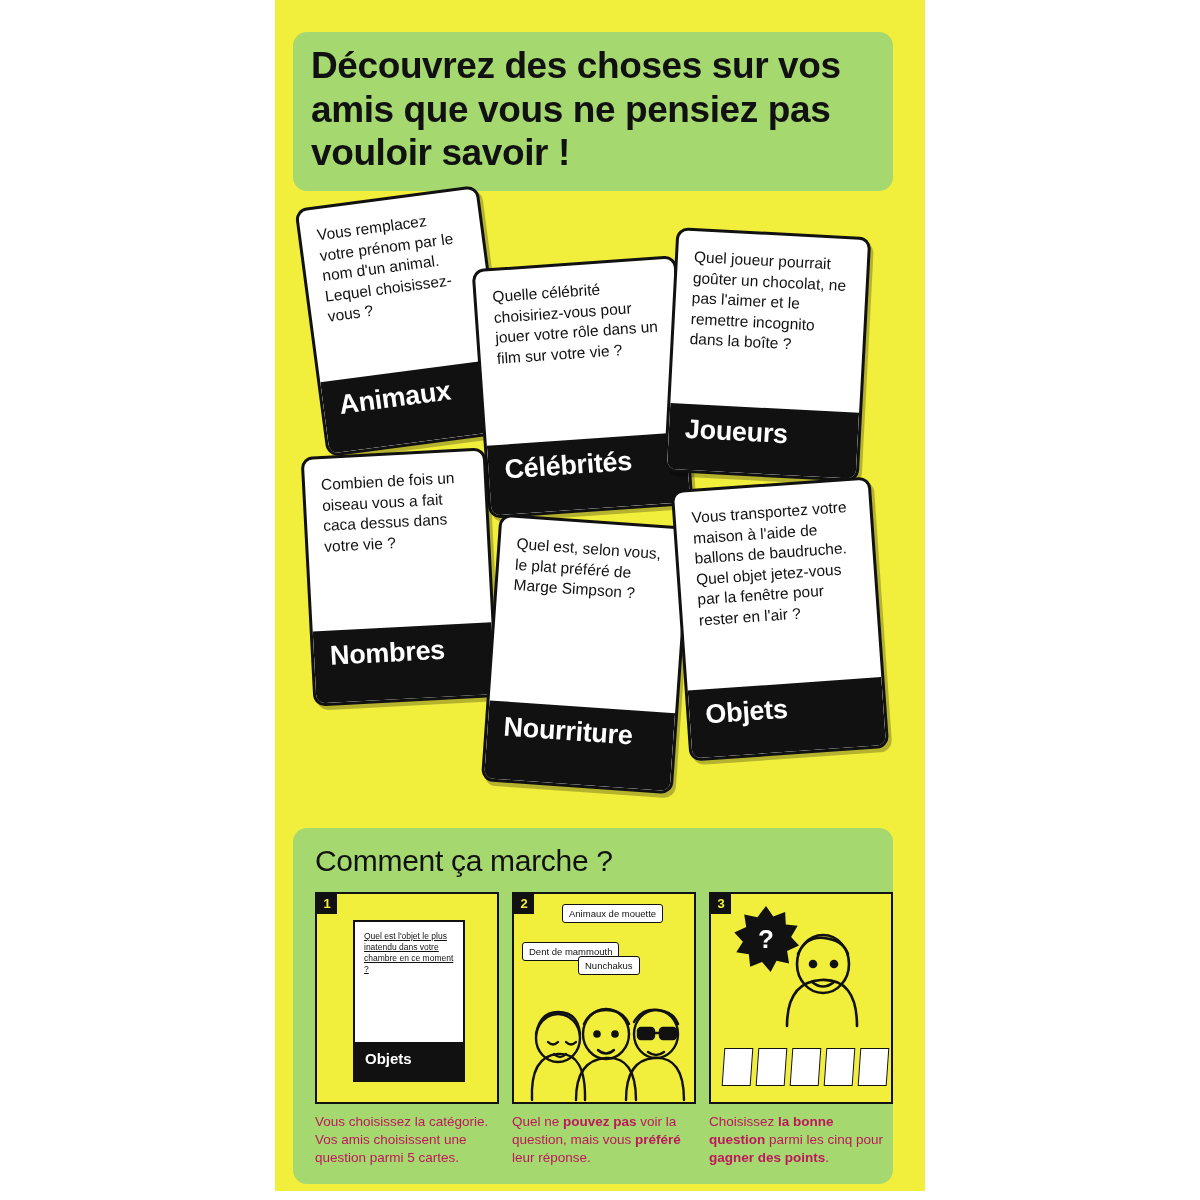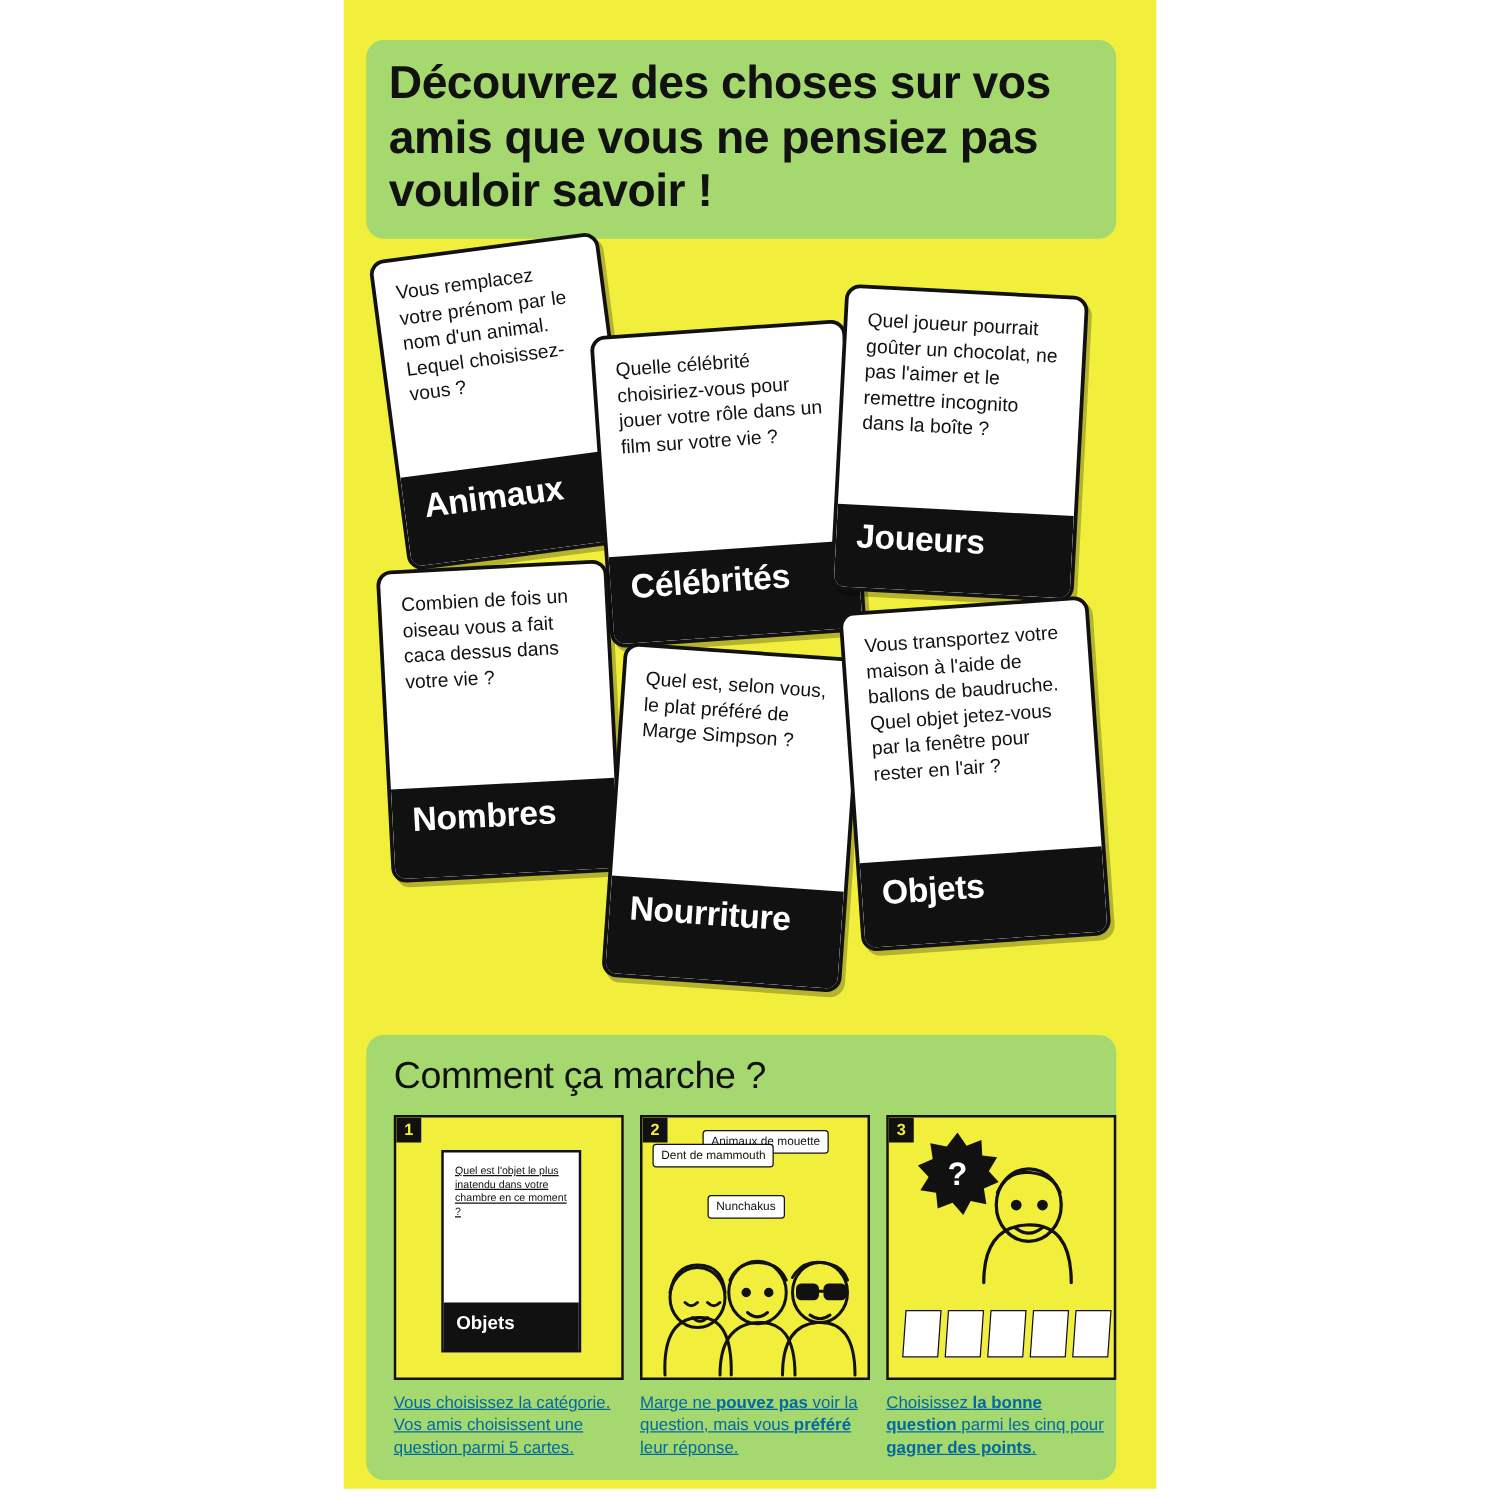--- a/index.html
+++ b/index.html
@@ -126,22 +126,21 @@
     font-size: 13px;
     font-weight: bold;
     line-height: 20px;
     text-align: center;
     z-index: 5;
   }
   .caption {
     margin-top: 9px;
     font-size: 13.5px;
     line-height: 1.32;
-    color: #0369a1;
-    text-decoration: underline;
+    color: #be185d;
   }
   .caption b { font-weight: bold; }
 
   
   .minicard {
     position: absolute;
     left: 36px;
     top: 26px;
     width: 112px;
     height: 162px;
@@ -173,22 +172,22 @@
     position: absolute;
     background: #ffffff;
     border: 1.6px solid #111111;
     border-radius: 3px;
     font-size: 9.5px;
     color: #111111;
     padding: 3px 6px;
     white-space: nowrap;
   }
   #bub1 { left: 48px;  top: 10px; }
-  #bub2 { left: 8px;   top: 21px; }
-  #bub3 { left: 52px;  top: 62px; }
+  #bub2 { left: 8px;   top: 48px; }
+  #bub3 { left: 64px;  top: 62px; }
   
   .burst {
     position: absolute;
     left: 22px; top: 12px;
     width: 66px; height: 66px;
     background: #111111;
     color: #ffffff;
     font-size: 26px;
     font-weight: bold;
     text-align: center;
@@ -294,21 +293,21 @@
               <ellipse cx="142" cy="62" rx="22" ry="24"></ellipse>
               <path d="M120 50 q8 -14 24 -12 q16 2 20 14"></path>
               <rect x="124" y="56" width="16" height="11" rx="3" fill="#111111"></rect>
               <rect x="146" y="56" width="16" height="11" rx="3" fill="#111111"></rect>
               <path d="M140 61 h6"></path>
               <path d="M134 80 q8 6 16 0"></path>
             </g>
           </svg>
         </div>
         <div class="caption">
-          <span>Marge ne </span><b>pouvez pas</b><span> voir la question, mais vous </span><b>préféré</b><span> leur réponse.</span>
+          <span>Quel ne </span><b>pouvez pas</b><span> voir la question, mais vous </span><b>préféré</b><span> leur réponse.</span>
         </div>
       </div>
 
       <div class="step">
         <div class="panel">
           <span class="step-num">3</span>
           <span class="burst">?</span>
           <svg width="110" height="120" viewBox="0 0 110 120" style="position:absolute;left:66px;top:14px;">
             <g fill="none" stroke="#111111" stroke-width="2.6" stroke-linecap="round" stroke-linejoin="round">
               <path d="M10 118 q0 -44 34 -46 q36 -2 36 46"></path>

